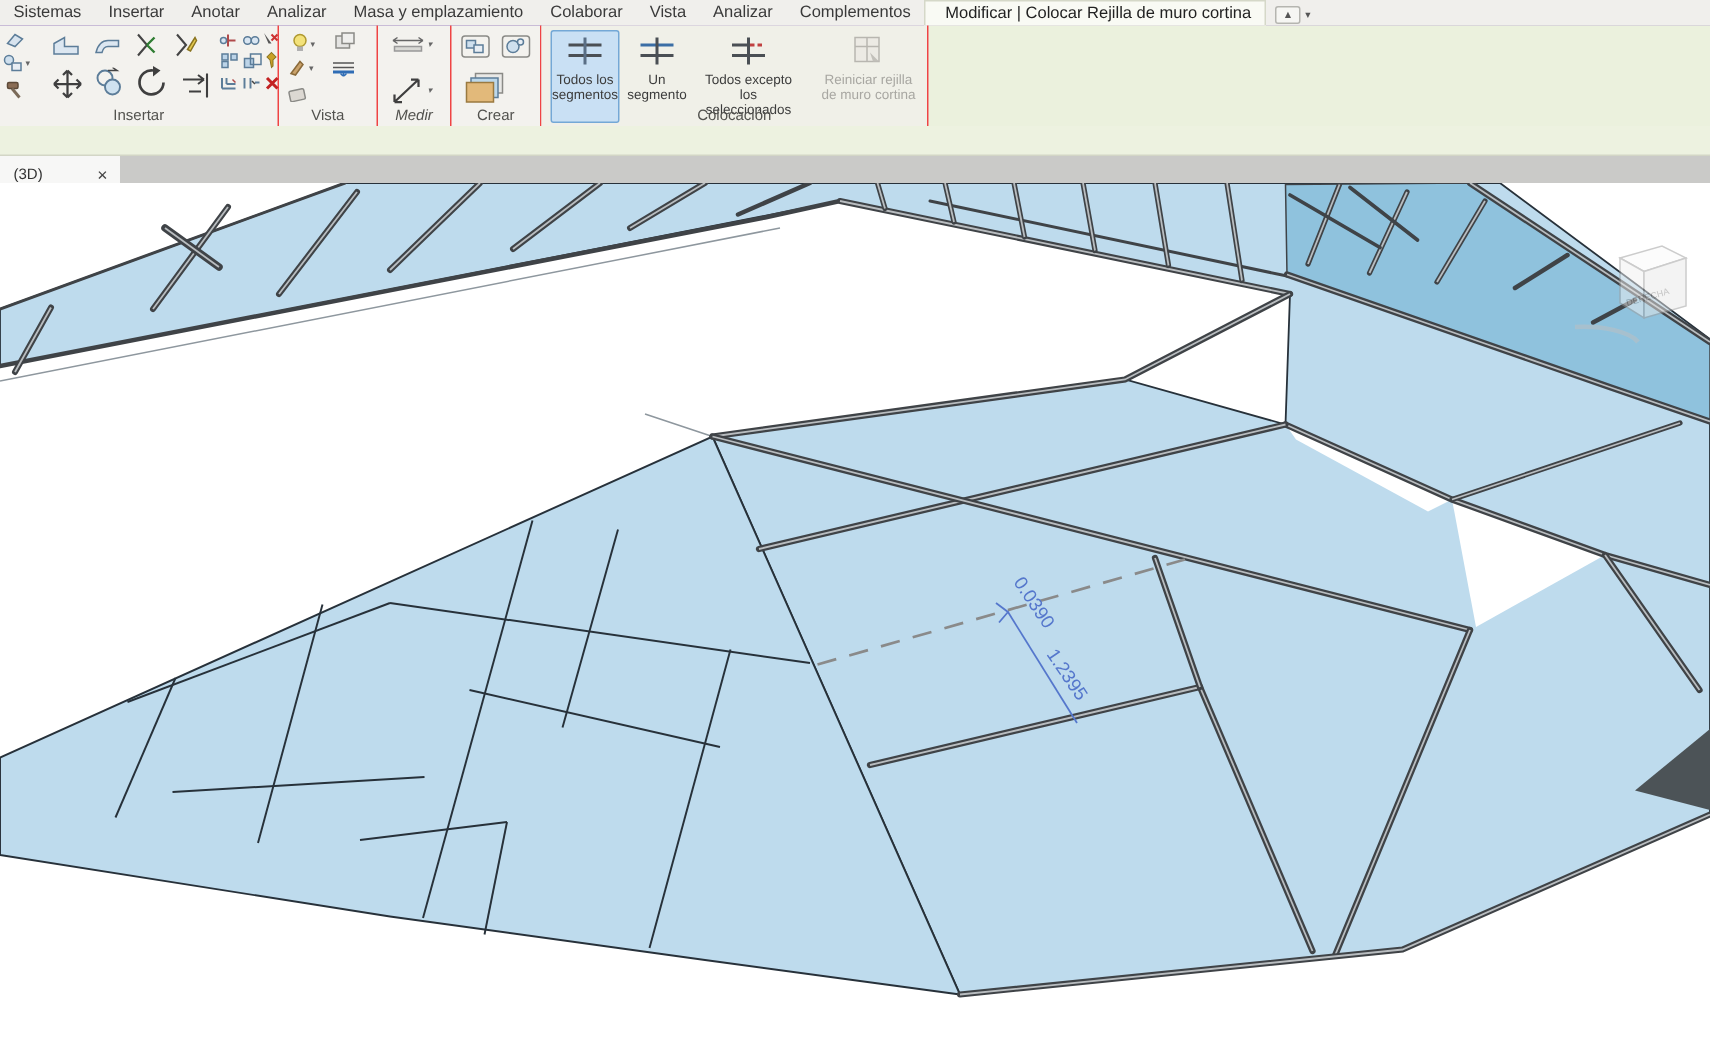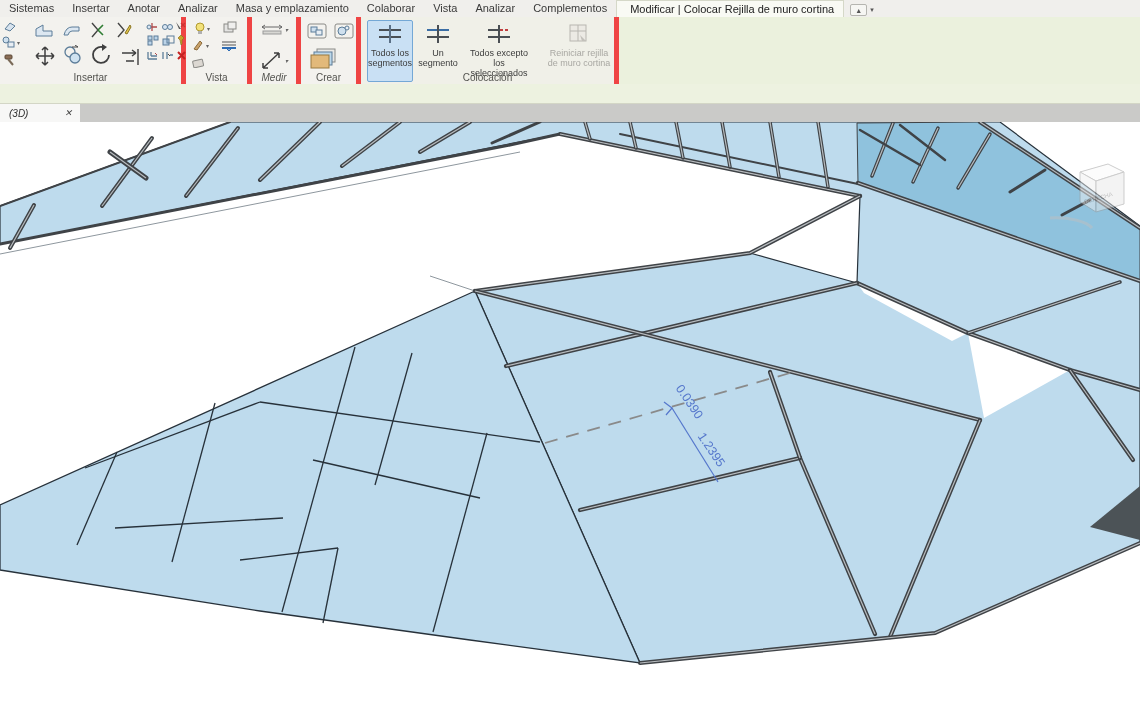--- a/index.html
+++ b/index.html
@@ -12,21 +12,21 @@
     background:#f0efec; display:flex; align-items:stretch; font-size:11px; color:#3a3a3a; }
   .rtab { padding:2px 9px 0 9px; cursor:default; white-space:nowrap; }
   .rtab.active { background:#f9faf4; border:1px solid #d5d8c8; border-bottom:none; color:#222;padding-left:13px; }
   #collapseCtl { margin-left:6px; margin-top:2px; display:flex; align-items:center; gap:3px; }
   #collapseBtn { width:17px; height:12px; border:1px solid #b5b5b0; border-radius:2px;
     background:#f6f6f3; font-size:7px; color:#555; text-align:center; line-height:11px; }
   #collapseCaret { font-size:7px; color:#555; }
 
   
   #ribbon { position:absolute; left:0; top:17px; width:1140px; height:67px; background:#f3f2ee; }
-  .panel { position:absolute; top:0; height:67px; border-right:5px solid #ef4444; }
+  .panel { position:absolute; top:0; height:67px; border-right:1px solid #ef4444; }
   .panel-label { position:absolute; left:0; right:0; bottom:1px; text-align:center;
     font-size:10px; color:#52524e; }
   #panel-modificar { left:0; width:186px; }
   #panel-vista    { left:186px; width:66px; }
   #panel-medir    { left:252px; width:49px;font-style:italic; }
   #panel-crear    { left:301px; width:60px; }
   #panel-colocacion { left:361px; width:258px; background:#f0f0e8; }
   #ribbon-green { position:absolute; left:619px; top:0; width:521px; height:67px; background:#ebf1dd; }
 
   .ic { position:absolute; display:flex; align-items:center; justify-content:center; }
@@ -40,21 +40,21 @@
   .pbtn.selected { background:#c9e0f4; border-color:#74a8d6; }
   .pbtn.disabled { color:#a8a7a2; }
 
   
   #optionsbar { position:absolute; left:0; top:84px; width:1140px; height:20px;
     background:#edf2e0; border-bottom:1px solid #d3d6c6; }
 
   
   #viewtabbar { position:absolute; left:0; top:104px; width:1140px; height:18px; background:#cacac8; }
   #viewtab { position:absolute; left:0; top:0; width:80px; height:18px; background:#f7f7f6;
-    font-size:10px; color:#333; display:flex; align-items:center;font-style:italic; }
+    font-size:10px; color:#333; display:flex; align-items:flex-end; }
   #viewtab-label { padding-left:9px; flex:1; }
   #viewtab-close { font-size:9px; color:#444; padding-right:8px; cursor:default; }
 
   
   #viewport { position:absolute; left:0; top:122px; width:1140px; height:580px; background:#fff; }
   svg text { user-select:none; }
 </style>
 </head>
 <body>
 <div id="app">

